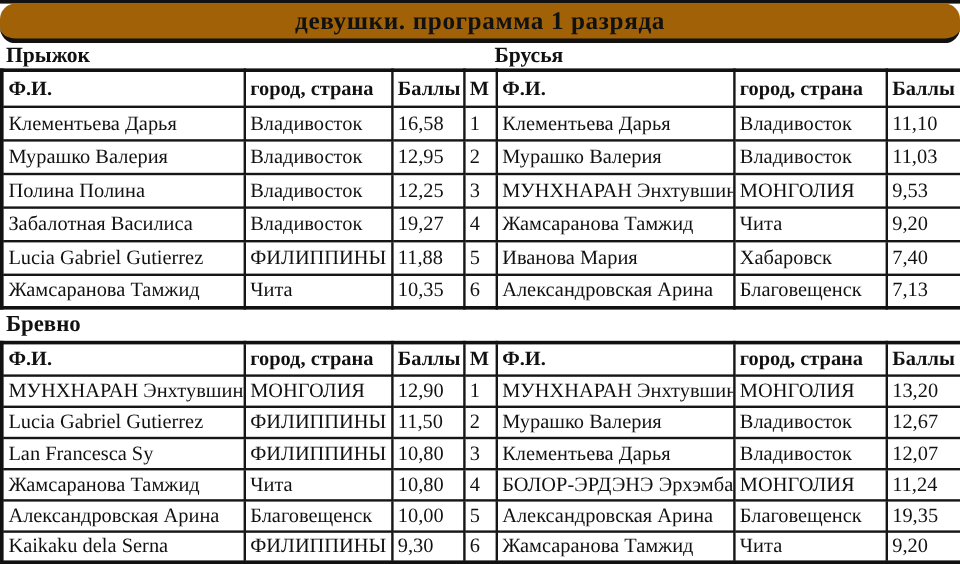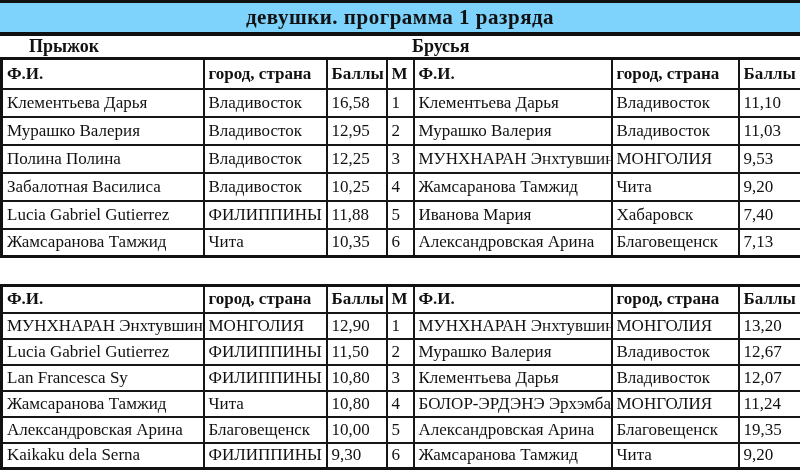--- a/index.html
+++ b/index.html
@@ -4,33 +4,34 @@
 <style>
   * { margin:0; padding:0; box-sizing:border-box; }
   html,body { background:#ffffff; }
   body { font-family:"Liberation Serif","DejaVu Serif",serif; color:#111; }
   #page {
     width:800px; height:470px; background:#ffffff;
     border-top:3px solid #111;
     display:flex; flex-direction:column; overflow:hidden;
   }
   .title-band {
-    background:#7dd3fc; height:33px; flex:0 0 33px;
+    background:#a16207; height:33px; flex:0 0 33px;
     border-bottom:4px solid #111;
     text-align:center; font-weight:bold; font-size:21px; line-height:29px;
     letter-spacing:0.5px;
+    border-radius:13px;
   }
   .headings { position:relative; height:21px; flex:0 0 21px; }
   .headings.lower { height:26px; flex:0 0 26px; }
   .headings .h {
     position:absolute; top:0; font-weight:bold; font-size:18px; line-height:21px;
     white-space:nowrap;
   }
   .headings.lower .h { font-size:19px; line-height:25px; }
-  .h.left-h { left:5px;margin-left:24px; }
+  .h.left-h { left:5px; }
   .h.right-h { left:412px; }
   table.results {
     border-collapse:collapse; table-layout:fixed; width:800px;
     border:3px solid #111;
   }
   table.results th, table.results td {
     border:2px solid #161616;
     font-size:17px; padding:0 4px;
     overflow:hidden; white-space:nowrap;
     font-weight:normal; text-align:left; vertical-align:middle;
@@ -102,21 +103,21 @@
           <td class="city">Владивосток</td>
           <td class="score">12,25</td>
           <td class="place">3</td>
           <td class="name condensed">МУНХНАРАН Энхтувшин</td>
           <td class="city">МОНГОЛИЯ</td>
           <td class="score">9,53</td>
         </tr>
         <tr>
           <td class="name">Забалотная Василиса</td>
           <td class="city">Владивосток</td>
-          <td class="score">10,25</td>
+          <td class="score">19,27</td>
           <td class="place">4</td>
           <td class="name">Жамсаранова Тамжид</td>
           <td class="city">Чита</td>
           <td class="score">9,20</td>
         </tr>
         <tr>
           <td class="name">Lucia Gabriel Gutierrez</td>
           <td class="city">ФИЛИППИНЫ</td>
           <td class="score">11,88</td>
           <td class="place">5</td>
@@ -130,20 +131,21 @@
           <td class="score">10,35</td>
           <td class="place">6</td>
           <td class="name">Александровская Арина</td>
           <td class="city">Благовещенск</td>
           <td class="score">7,13</td>
         </tr>
       </tbody>
   </table>
 
   <div class="headings lower">
+    <div class="h left-h">Бревно</div>
   </div>
 
   <table class="results bottom">
     <colgroup>
       <col style="width:202px">
         <col style="width:123px">
         <col style="width:60px">
       <col style="width:27px">
       <col style="width:198px">
         <col style="width:127px">

